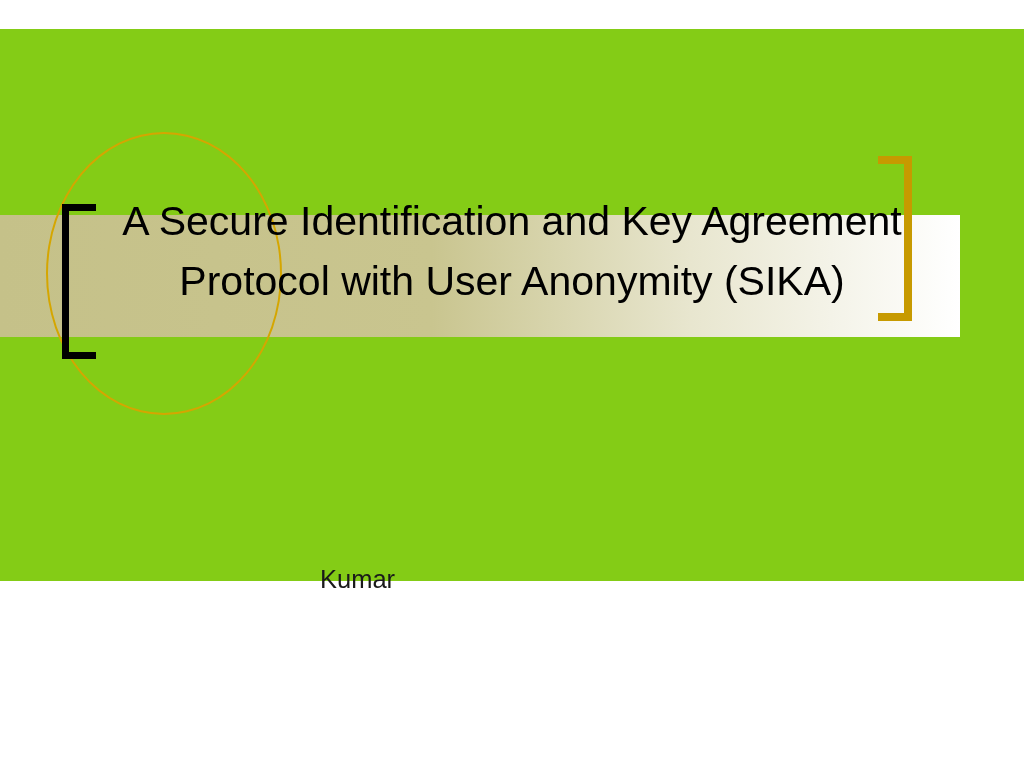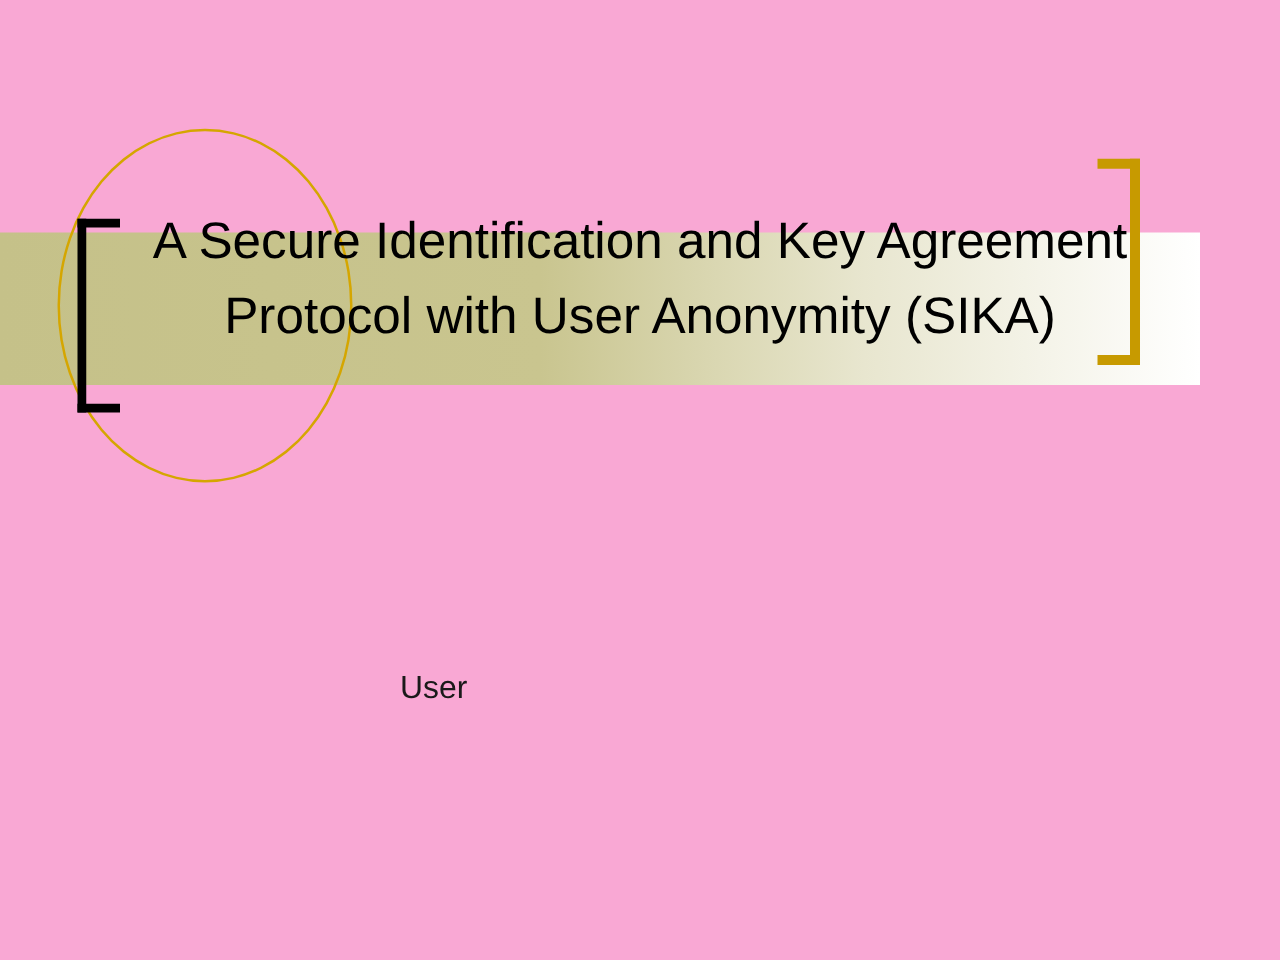--- a/index.html
+++ b/index.html
@@ -9,22 +9,23 @@
   body {
     width: 1024px;
     height: 768px;
     background: #ffffff;
     font-family: "Liberation Sans", sans-serif;
     overflow: hidden;
   }
   .slide {
     position: relative;
     width: 1024px;
-    height: 768px;
-    background: #f9a8d4;
+    height: 552px;
+    background: #84cc16;
+    margin-top: 29px;
   }
 
   
   .title-band {
     position: absolute;
     left: 0;
     top: 186px;
     width: 960px;
     height: 122px;
     background: linear-gradient(to right, #c5c189 0%, #c9c58f 45%, #e8e6cf 72%, #ffffff 100%);
@@ -111,21 +112,21 @@
 
   <div class="title-band"></div>
   <div class="gold-circle"></div>
   <div class="black-bracket"></div>
   <div class="gold-bracket"></div>
 
   <div class="title">A Secure Identification and Key Agreement Protocol with User Anonymity (SIKA)</div>
 
   <div class="body-block">
     <p class="body-line spaced">
-      <span class="indent-cont">User</span>
+      <span class="indent-cont">Kumar</span>
     </p>
     <p class="body-line">
       
     </p>
 
   </div>
 
 </div>
 
 </body></html>

